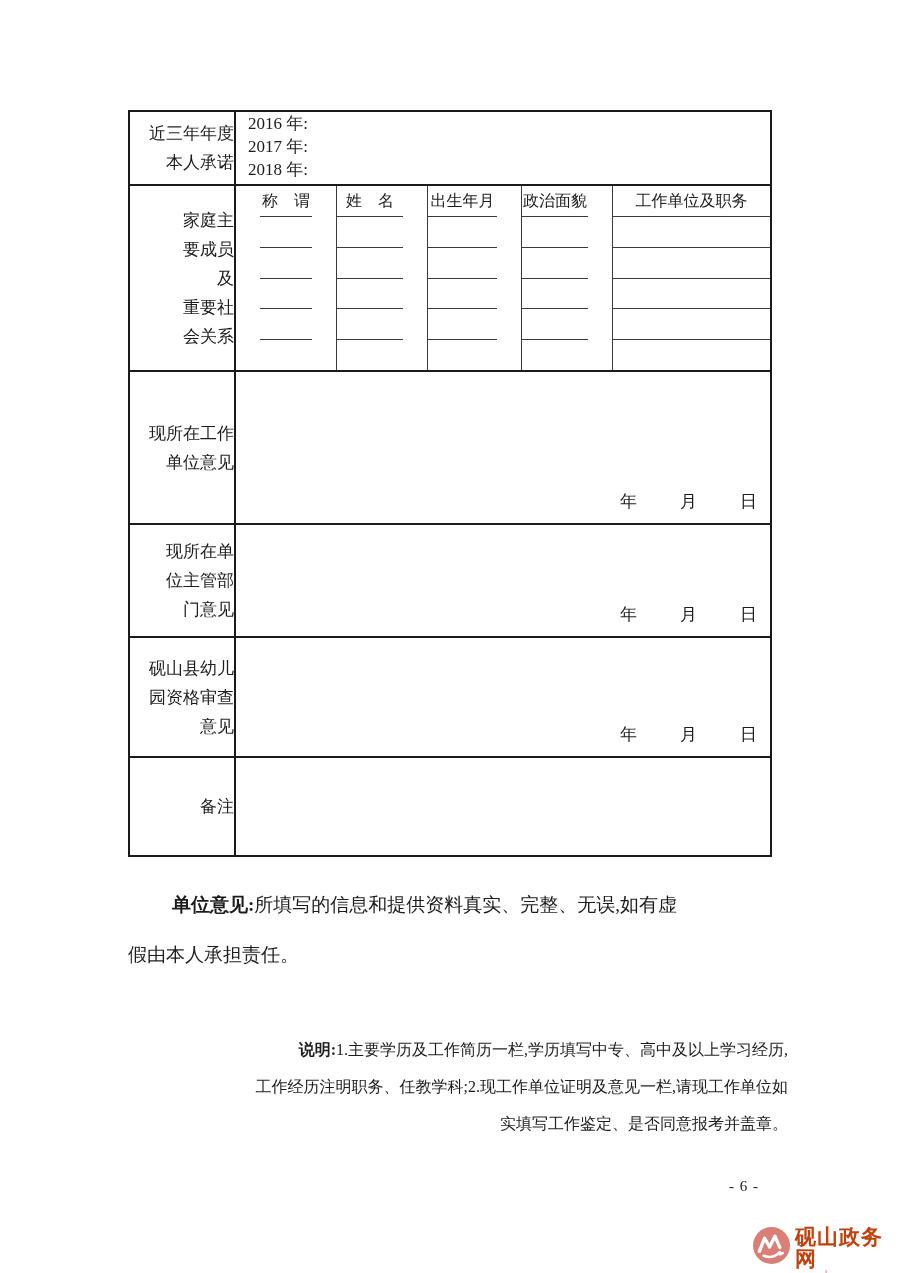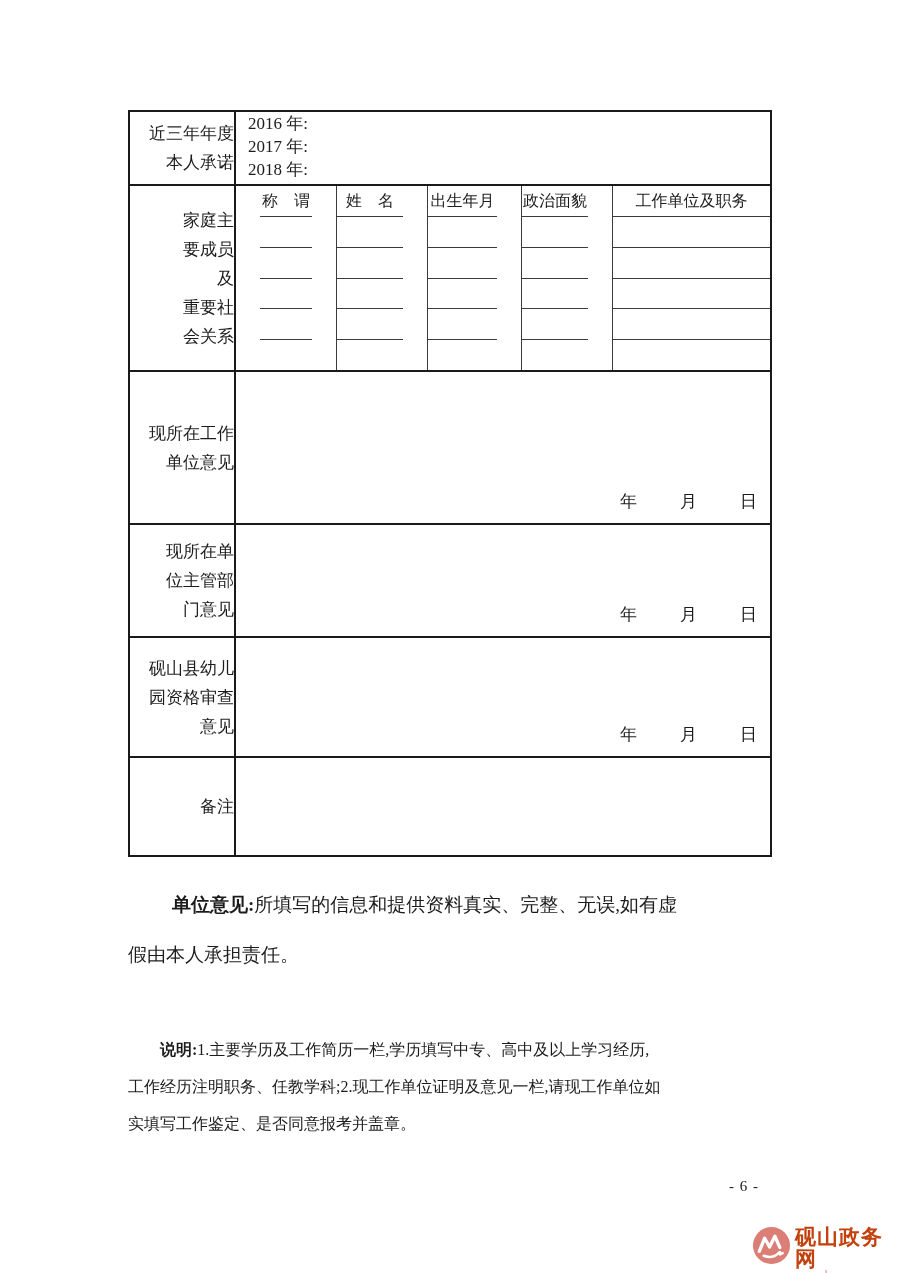--- a/index.html
+++ b/index.html
@@ -79,21 +79,21 @@
     position: absolute;
     left: 128px; top: 986px; width: 652px;
     font-size: 19px; line-height: 30px;
   }
   .sig-name { margin-left: 50px; }
   .sig-date { position: absolute; left: 477px; top: 0; }
 
   .notes {
     position: absolute;
     left: 128px; top: 1031px; width: 660px;
-    font-size: 16px; line-height: 37px;
+    font-size: 16px; line-height: 37px; text-align: right;
   }
   .notes .indent { padding-left: 32px; }
 
   .page-num {
     position: absolute;
     left: 729px; top: 1178px;
     font-size: 15px;
     letter-spacing: 1px;
   }
 

